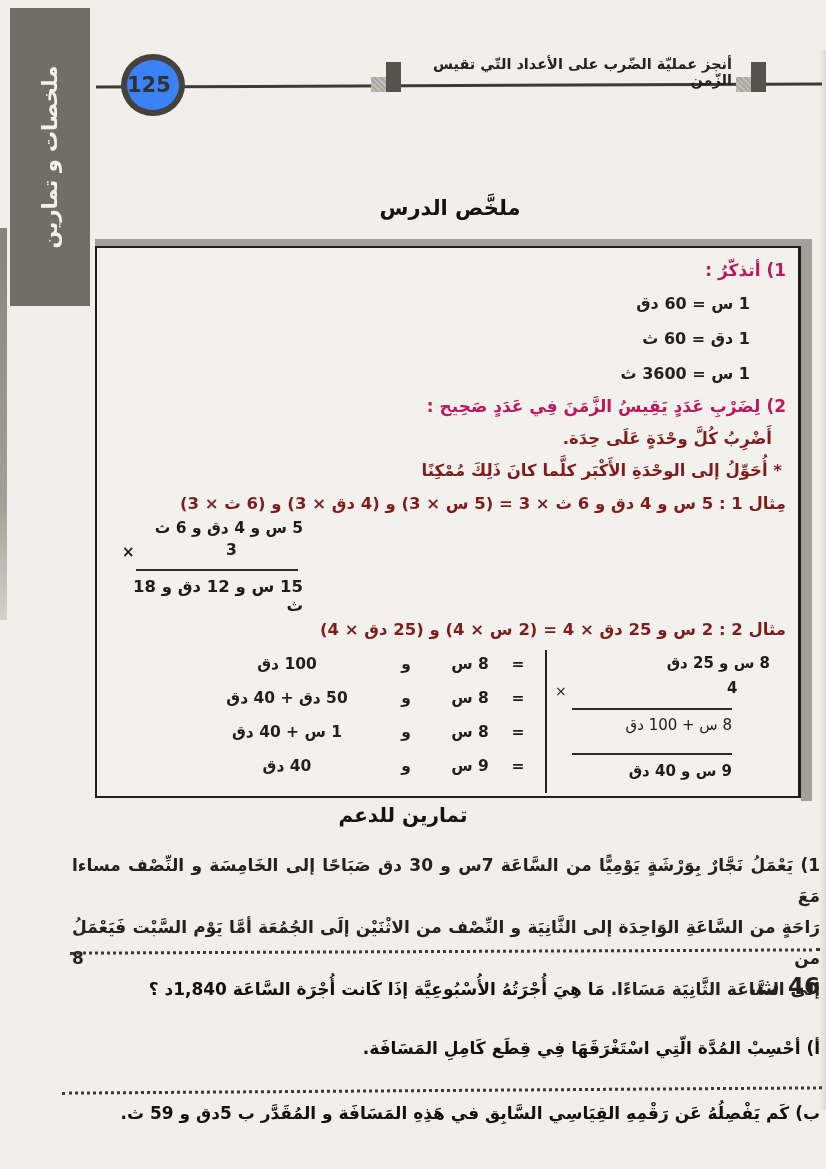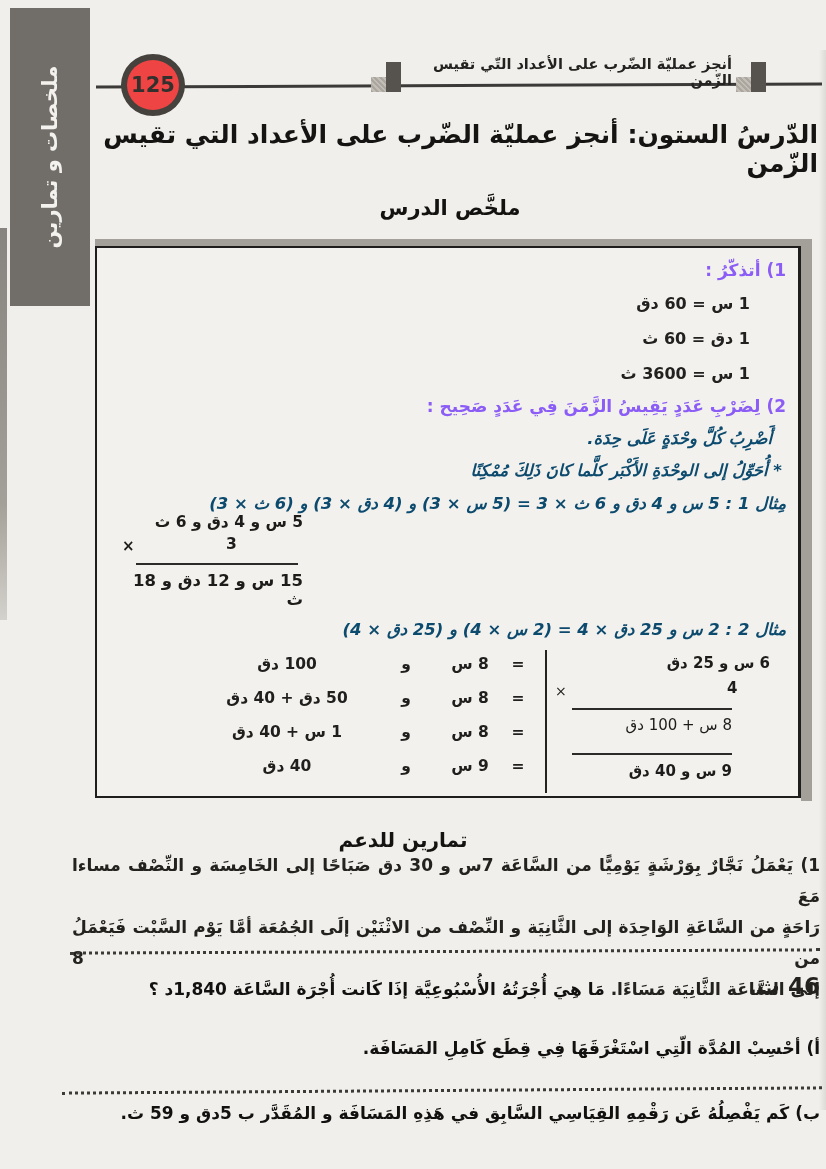--- a/index.html
+++ b/index.html
@@ -23,22 +23,22 @@
   .sidebar-tab span{
     position:absolute; top:50%; left:50%; transform:translate(-50%,-50%) rotate(-90deg);
     white-space:nowrap; color:#f4f2ee; font-size:21px; letter-spacing:2px; font-weight:bold;
   }
 
   
   .header-line{ position:absolute; left:96px; top:84px; width:726px; height:0;
     border-top:3px solid #3c3a38; transform:rotate(-0.25deg); }
   .page-circle{
     position:absolute; left:121px; top:54px; width:64px; height:62px;
-    border:6px solid #45423d; border-radius:50%; background:#ef4444;
-    display:flex; align-items:center; justify-content:center;
+    border:6px solid #45423d; border-radius:50%; background:#3b82f6;
+    display:flex; align-items:center; justify-content:flex-start;
     font-size:21px; font-weight:bold; color:#33312e;
   }
   .corner-icon{ position:absolute; width:30px; height:30px; }
   .corner-icon .sq{ position:absolute; width:15px; height:15px; }
   .corner-icon .sq.tr{ right:0; top:0; background:#56524d; }
   .corner-icon .sq.bl{ left:0; bottom:0; background:#b7b3ac;
     background-image:repeating-linear-gradient(45deg,#aba79f 0 2px,#c2beb7 2px 4px); }
   .corner-icon .sq.br{ right:0; bottom:0; background:#56524d; }
   .icon-a{ left:371px; top:62px; }
   .icon-b{ left:736px; top:62px; }
@@ -57,26 +57,26 @@
   }
 
   
   .box-shadow-top{ position:absolute; left:95px; top:239px; width:716px; height:7px; background:#a39f99; }
   .box-shadow-right{ position:absolute; left:801px; top:239px; width:11px; height:562px; background:#a39f99; }
   .summary-box{
     position:absolute; left:95px; top:246px; width:706px; height:552px;
     border:2px solid #1f1e1c; border-right-width:3px; direction:rtl; background:#f2f1ed;
   }
   .summary-box .abs{ position:absolute; }
-  .b-label{ font-size:17px; font-weight:bold; color:#8b5cf6; }
-  .b-text{ font-size:16.5px; font-weight:bold; color:#0c4a6e;font-style:italic; }
+  .b-label{ font-size:17px; font-weight:bold; color:#be185d; }
+  .b-text{ font-size:16.5px; font-weight:bold; color:#7f1d1d; }
   .conv{ font-size:16px; font-weight:bold; color:#22211f; }
 
   
-  .ex1-stack{ position:absolute; left:23px; top:265px; width:185px; height:92px; direction:rtl; }
+  .ex1-stack{ position:absolute; left:23px; top:271px; width:185px; height:92px; direction:rtl; }
   .ex1-stack .operand{ position:absolute; right:2px; top:0; font-size:15.5px; font-weight:bold; }
   .ex1-stack .times{ position:absolute; left:2px; top:24px; font-size:15px; font-weight:bold; }
   .ex1-stack .mult{ position:absolute; left:106px; top:22px; font-size:15.5px; font-weight:bold; }
   .ex1-stack .rule{ position:absolute; left:16px; top:50px; width:162px; border-top:2px solid #2c2b29; }
   .ex1-stack .result{ position:absolute; right:2px; top:58px; font-size:16.5px; font-weight:bold; }
 
   
   .eq-divider{ position:absolute; left:448px; top:402px; width:2px; height:143px; background:#24231f; }
   .ex2-stack{ position:absolute; left:458px; top:404px; width:235px; height:140px; direction:rtl; }
   .ex2-stack .operand{ position:absolute; right:20px; top:2px; font-size:15px; font-weight:600; }
@@ -90,21 +90,21 @@
   .eq-rows{ position:absolute; left:100px; top:404px; width:334px; direction:rtl; }
   .eq-row{ display:flex; align-items:center; height:24px; margin-bottom:10px; font-size:15.5px; font-weight:bold; color:#201f1d; }
   .eq-row .c-eq{ width:26px; text-align:center; }
   .eq-row .c-a{ width:70px; text-align:center; }
   .eq-row .c-w{ width:58px; text-align:center; }
   .eq-row .c-b{ flex:1; text-align:center; }
 
   
   .exercises-heading{
     position:absolute; left:263px; top:803px; width:280px; text-align:center;
-    direction:rtl; font-size:20px; font-weight:bold; color:#141311;margin-top:25px;
+    direction:rtl; font-size:20px; font-weight:bold; color:#141311;
   }
   .para{ position:absolute; left:72px; width:748px; direction:rtl; color:#23221f; }
   .para .pline{ font-size:17px; line-height:31px; text-align:justify; text-align-last:justify; font-weight:600; }
   .para .pline.last{ text-align:right; text-align-last:right; }
   .bold-q{ font-weight:bold; color:#121110; }
   .ex1-para{ top:850px; }
   .ex2-para{ top:971px; }
   .ex2-line2{ font-size:23px; line-height:31px; font-weight:bold; text-align:right; padding-left:75px; direction:rtl; }
   .question{ position:absolute; left:72px; width:748px; direction:rtl; text-align:right;
     font-size:17px; font-weight:bold; color:#121110; }
@@ -138,21 +138,20 @@
     <span class="sq br"></span>
   </div>
   <div class="corner-icon icon-b">
     <span class="sq tr"></span>
     <span class="sq bl"></span>
     <span class="sq br"></span>
   </div>
 
   <div class="header-title">أنجز عمليّة الضّرب على الأعداد التّي تقيس الزّمن</div>
 
-  <div class="lesson-title">الدّرسُ الستون: أنجز عمليّة الضّرب على الأعداد التي تقيس الزّمن</div>
   <div class="summary-heading">ملخَّص الدرس</div>
 
   <div class="box-shadow-top"></div>
   <div class="box-shadow-right"></div>
 
   <div class="summary-box">
 
     <div class="abs b-label" style="top:12px; right:12px;">1) أتذكّرُ :</div>
 
     <div class="abs conv" style="top:46px; right:48px;">1 س = 60 دق</div>
@@ -171,21 +170,21 @@
       <div class="mult">3</div>
       <div class="rule"></div>
       <div class="result">15 س و 12 دق و 18 ث</div>
     </div>
 
     <div class="abs b-text" style="top:372px; right:12px;">مثال 2 : 2 س و 25 دق × 4 = (2 س × 4) و (25 دق × 4)</div>
 
     <div class="eq-divider"></div>
 
     <div class="ex2-stack">
-      <div class="operand">6 س و 25 دق</div>
+      <div class="operand">8 س و 25 دق</div>
       <div class="times">×</div>
       <div class="mult">4</div>
       <div class="rule r1"></div>
       <div class="partial">8 س + 100 دق</div>
       <div class="rule r2"></div>
       <div class="result">9 س و 40 دق</div>
     </div>
 
     <div class="eq-rows">
       <div class="eq-row">

